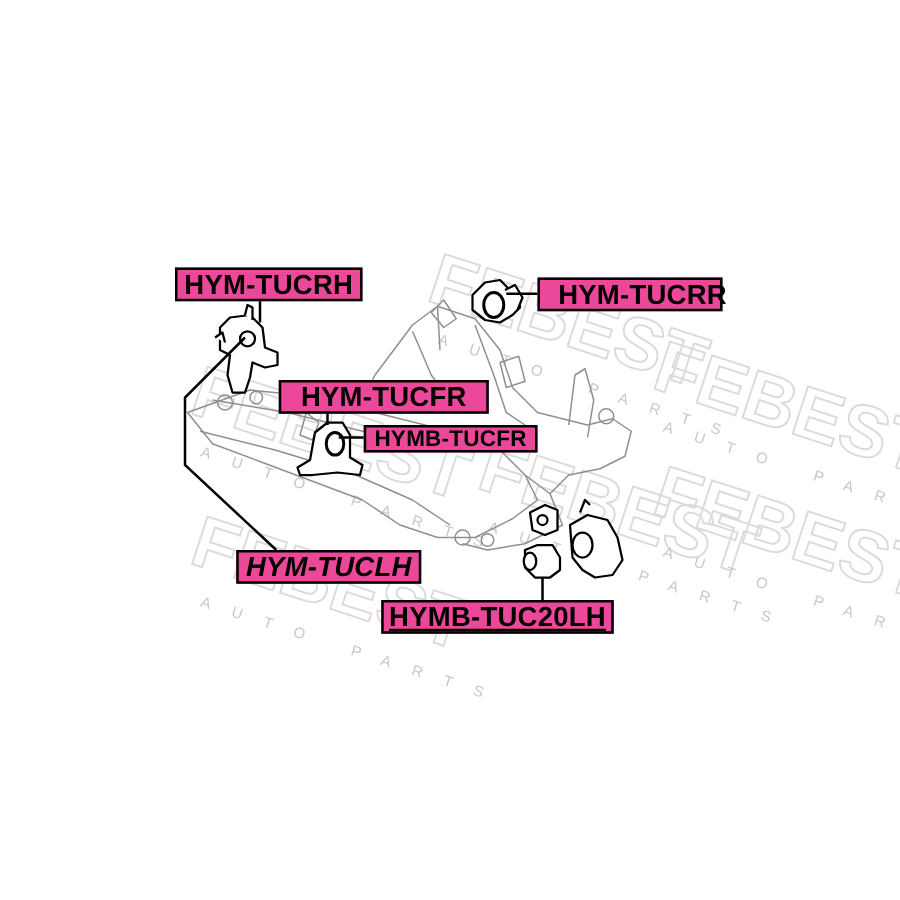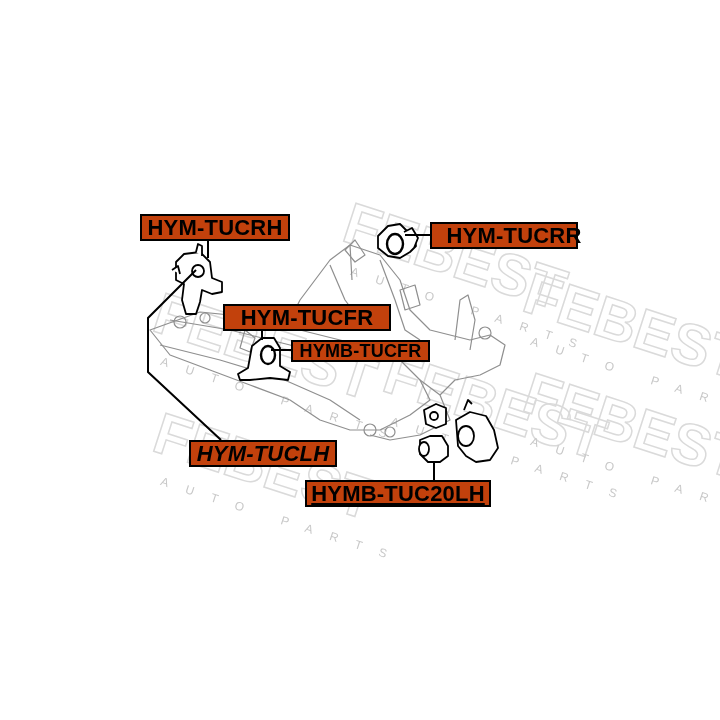--- a/index.html
+++ b/index.html
@@ -1,19 +1,19 @@
 <!DOCTYPE html>
 <html><head>
 <meta charset="utf-8">
 <style>
   html, body { margin:0; padding:0; background:#ffffff; }
   body { width:720px; height:720px; position:relative; overflow:hidden; font-family:"Liberation Sans", sans-serif; }
   #canvas { position:absolute; left:0; top:0; width:720px; height:720px; }
   .label {
-    position:absolute; box-sizing:border-box; border:2px solid #000; background:#c2410c;
+    position:absolute; box-sizing:border-box; border:2px solid #000; background:#ec4899;
     color:#000; font-family:"Liberation Sans", sans-serif; font-weight:bold;
     display:flex; align-items:center; justify-content:center; white-space:nowrap;
     letter-spacing:0.2px; line-height:1;text-align:right;
   }
   .lg { font-size:22px; }
   .sm { font-size:18px; }
 </style>
 </head>
 <body>
 

